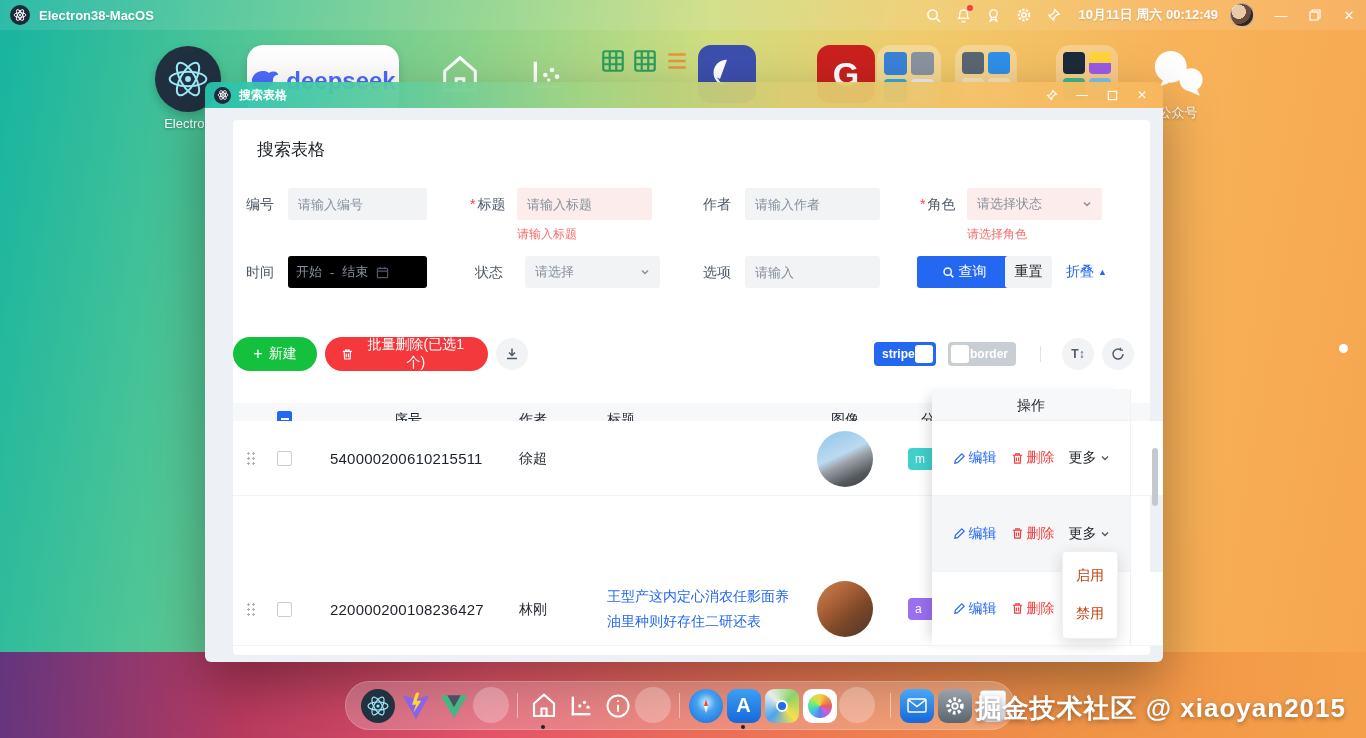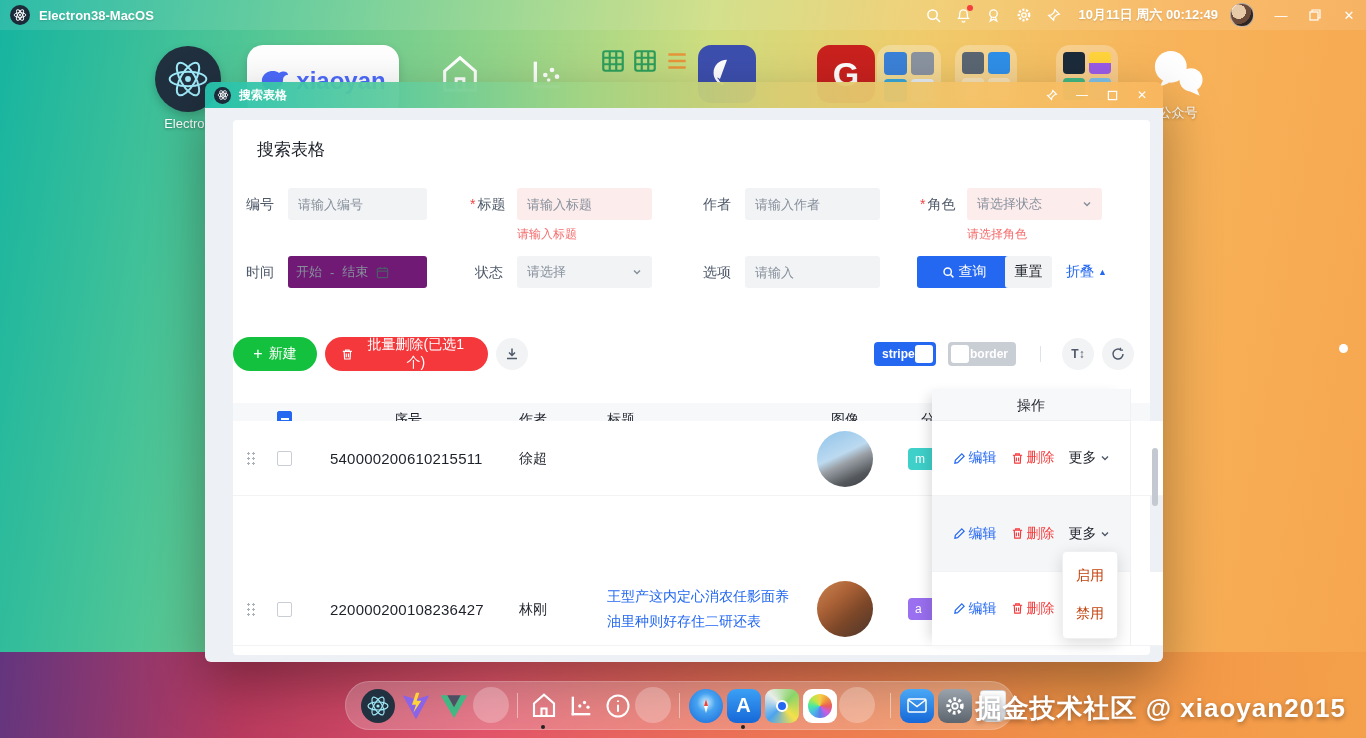--- a/index.html
+++ b/index.html
@@ -58,21 +58,21 @@
   .f-label { position:absolute; height:32px; line-height:32px; font-size:14px; color:#4e5969; white-space:nowrap; }
   .req { color:#f53f3f; margin-right:2px; }
   .f-input { position:absolute; height:32px; background:#f2f3f5; border:none; outline:none; border-radius:3px;
     font-size:13px; color:#1d2129; padding:0 10px; font-family:inherit; }
   .f-input::placeholder { color:#86909c; }
   .f-input.err { background:#fdecec; }
   .f-select { position:absolute; height:32px; background:#f2f3f5; border-radius:3px; display:flex; align-items:center;
     padding:1px 10px; font-size:13px; color:#86909c; justify-content:space-between; }
   .f-select.err { background:#fdecec; }
   .f-error { position:absolute; font-size:12px; color:#f56c6c; }
-  .range { position:absolute; height:32px; background:#701a75; border-radius:3px; display:flex; align-items:center;
+  .range { position:absolute; height:32px; background:#000000; border-radius:3px; display:flex; align-items:center;
     padding:0 8px; font-size:13px; color:#86909c; gap:8px; }
   .btn-search { position:absolute; height:32px; background:#2468f2; color:#fff; border:none; border-radius:3px;
     font-size:14px; display:flex; align-items:center; justify-content:center; gap:4px; font-family:inherit; }
   .btn-reset { position:absolute; height:32px; background:#f2f3f5; color:#1d2129; border:none; border-radius:3px;
     font-size:14px; display:flex; align-items:center; justify-content:center; font-family:inherit; }
   .link-collapse { position:absolute; height:32px; display:flex; align-items:center; gap:4px; color:#2468f2; font-size:14px; }
 
   
   .pill { position:absolute; height:34px; border:none; border-radius:17px; color:#fff; font-size:14px;
     display:flex; align-items:center; justify-content:center; gap:6px; font-family:inherit; padding:0 16px; }
@@ -149,21 +149,21 @@
           <circle cx="12" cy="12" r="1.6" fill="#9feaf9"></circle>
         </svg>
     </div>
     <div class="d-label" style="margin-top:4px;">Electron</div>
   </div>
 
   <div class="abs deepseek-card" style="left:247px; top:45px;">
     <svg width="30" height="24" viewBox="0 0 30 24">
         <path d="M2 10 C4 2, 14 0, 19 4 C24 1, 28 3, 28 6 C25 6, 23 8, 23 11 C23 17, 17 22, 10 21 C5 20, 1 16, 2 10 Z" fill="#4d6bfe"></path>
       </svg>
-    <span class="deepseek-word">xiaoyan</span>
+    <span class="deepseek-word">deepseek</span>
   </div>
 
   <div class="abs" style="left:437px; top:52px;">
     <svg width="46" height="46" viewBox="0 0 24 24" fill="none" stroke="#fff" stroke-width="1.6">
         <path d="M4 10 L12 3 L20 10 V20 H4 Z"></path>
         <path d="M10 20 V14 H14 V20"></path>
       </svg>
   </div>
 
   <div class="abs" style="left:527px; top:55px;">
@@ -356,21 +356,21 @@
           <span>开始</span>
           <span>-</span>
           <span>结束</span>
           <svg width="13" height="13" viewBox="0 0 14 14" fill="none" stroke="#4e5969" stroke-width="1.3">
               <rect x="1.5" y="2.5" width="11" height="10" rx="1"></rect>
               <path d="M1.5 5.5 H12.5 M4.5 1 V3.5 M9.5 1 V3.5"></path>
             </svg>
         </div>
 
         <div class="f-label" style="left:242px; top:136px;">状态</div>
-        <div class="f-select" style="left:284px; top:136px; width:135px;text-align:center;">
+        <div class="f-select" style="left:292px; top:136px; width:135px;text-align:center;">
           <span>请选择</span>
           <svg width="10" height="10" viewBox="0 0 10 10" fill="none" stroke="#86909c" stroke-width="1.5">
               <path d="M2 3.5 L5 6.5 L8 3.5"></path>
             </svg>
         </div>
 
         <div class="f-label" style="left:470px; top:136px;">选项</div>
         <input class="f-input" style="left: 512px; top: 136px; width: 135px;" placeholder="请输入">
 
         <button class="btn-search" style="left:684px; top:136px; width:94px;">

